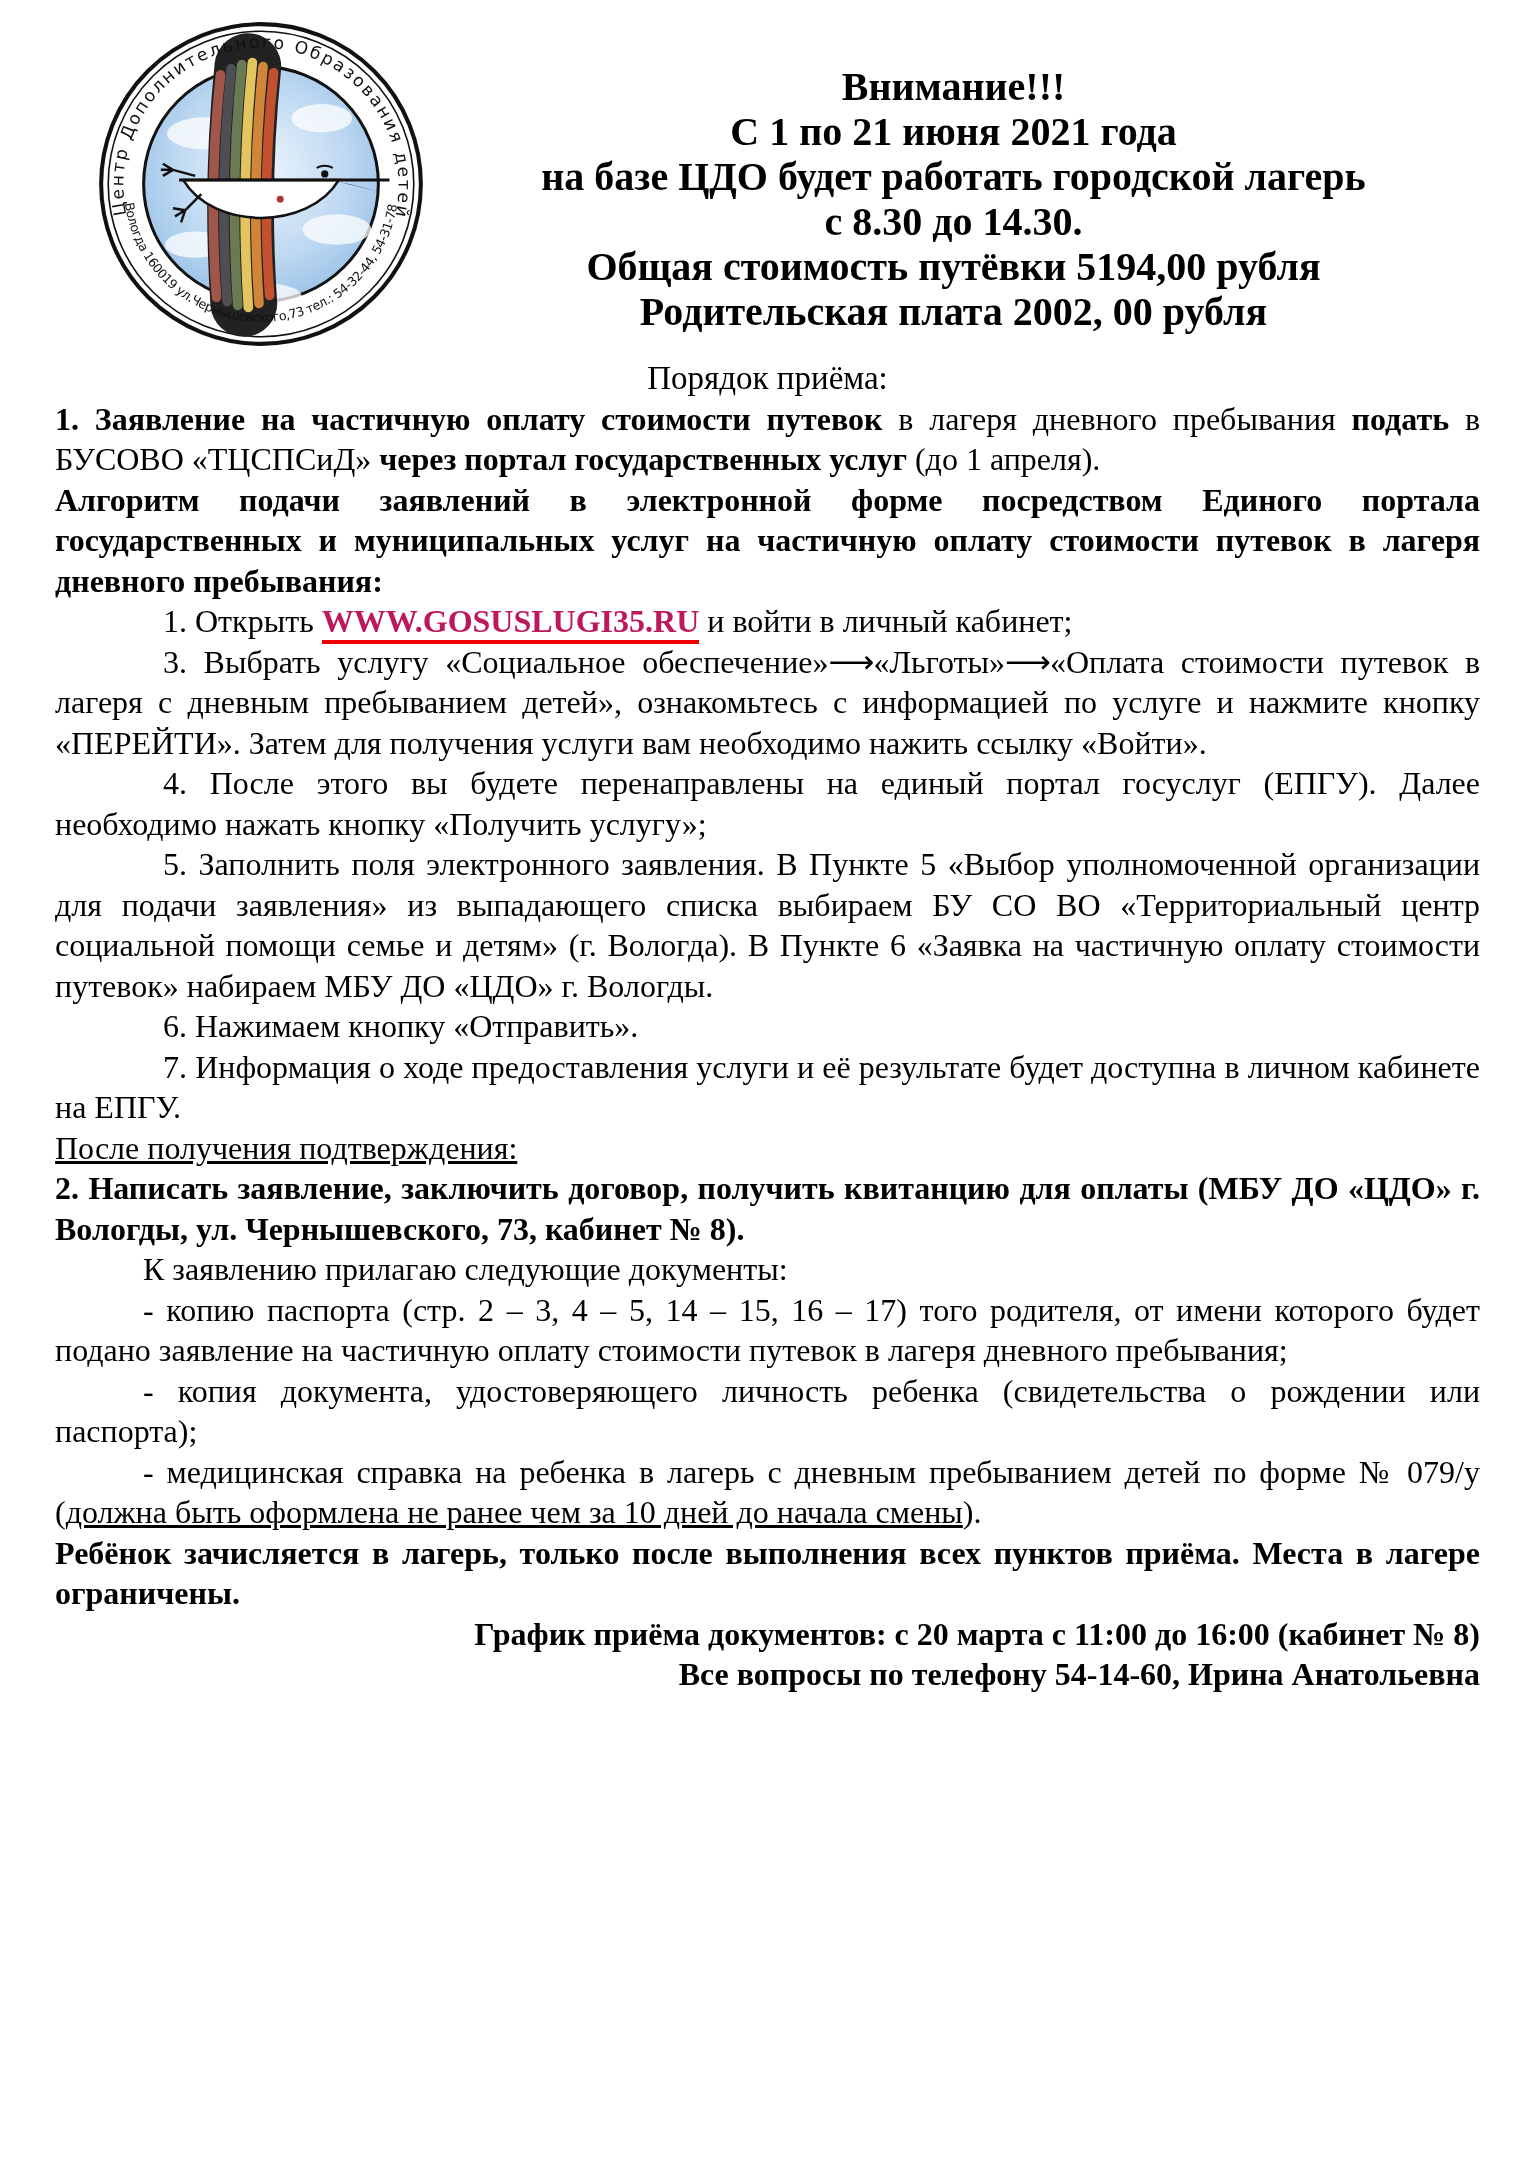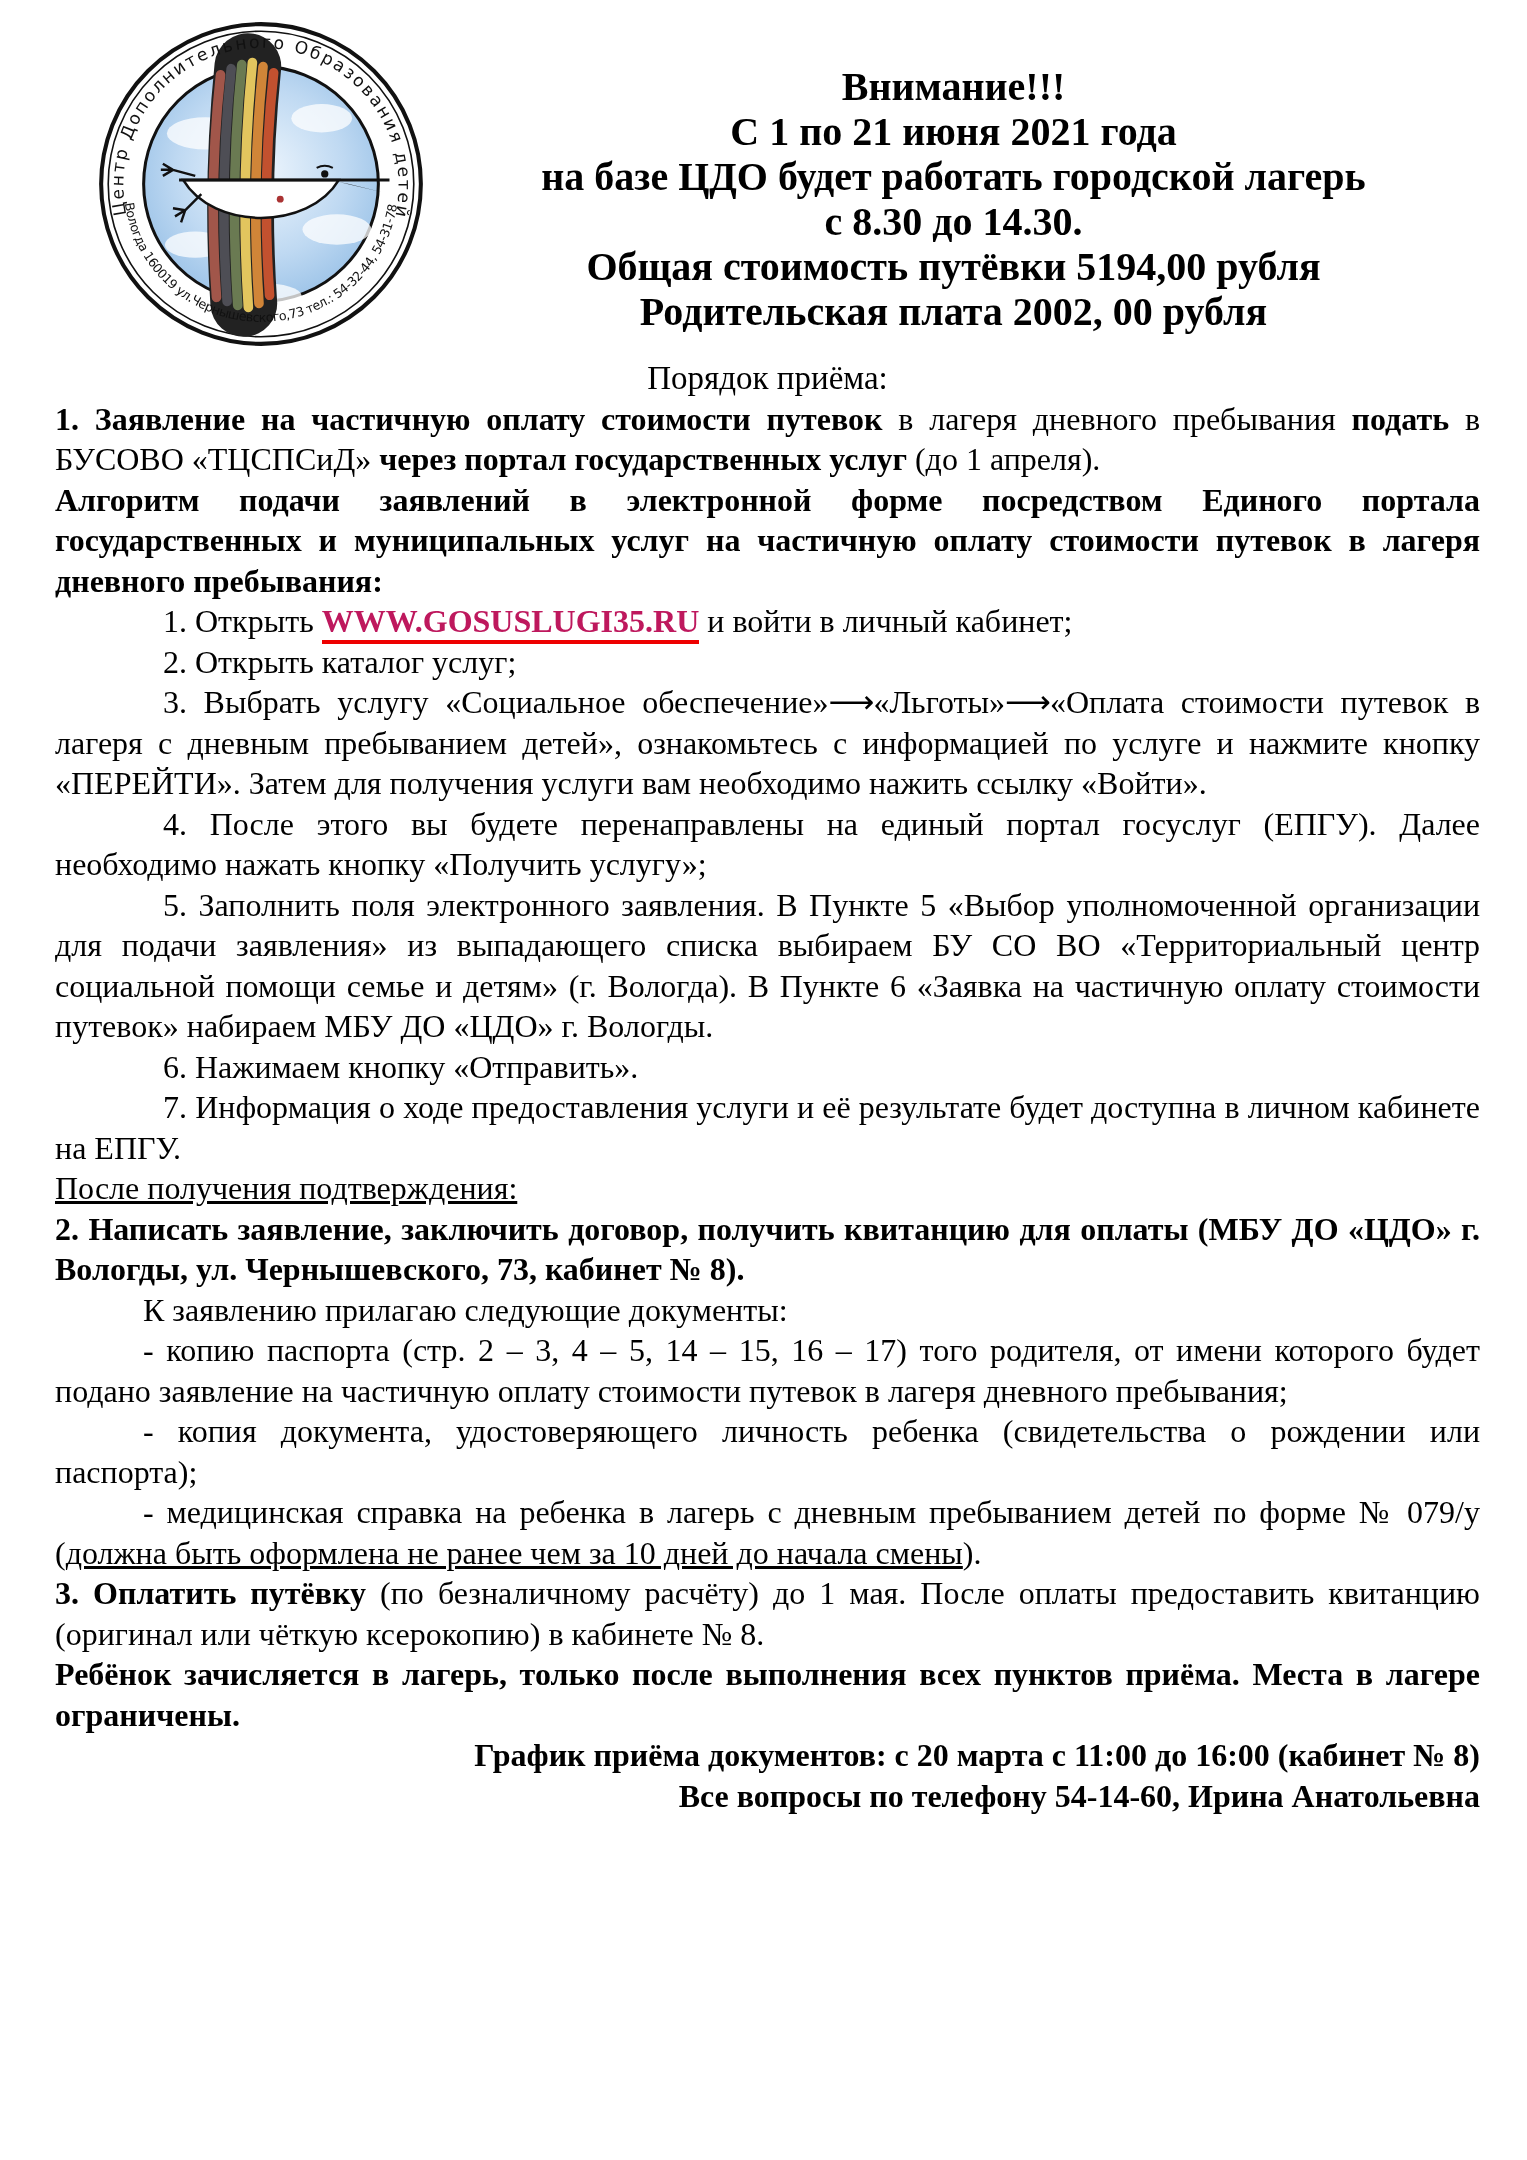--- a/index.html
+++ b/index.html
@@ -103,21 +103,20 @@
   <div class="content">
 
     <p class="section-title">Порядок приёма:</p>
 
     <p><span class="b">1. Заявление на частичную оплату стоимости путевок</span><span> в лагеря дневного пребывания </span><span class="b">подать</span><span> в БУСОВО «ТЦСПСиД» </span><span class="b">через портал государственных услуг</span><span> (до 1 апреля).</span></p>
 
     <p class="b">Алгоритм подачи заявлений в электронной форме посредством Единого портала государственных и муниципальных услуг на частичную оплату стоимости путевок в лагеря дневного пребывания:</p>
 
     <p class="ind"><span>1. Открыть </span><a class="gos-link" href="#">WWW.GOSUSLUGI35.RU</a><span> и войти в личный кабинет;</span></p>
 
-    <p class="ind">2. Открыть каталог услуг;</p>
 
     <p class="ind"><span>3. Выбрать услугу «Социальное обеспечение»</span><span class="arrow">⟶</span><span>«Льготы»</span><span class="arrow">⟶</span><span>«Оплата стоимости путевок в лагеря с дневным пребыванием детей», ознакомьтесь с информацией по услуге и нажмите кнопку «ПЕРЕЙТИ». Затем для получения услуги вам необходимо нажить ссылку «Войти».</span></p>
 
     <p class="ind">4. После этого вы будете перенаправлены на единый портал госуслуг (ЕПГУ). Далее необходимо нажать кнопку «Получить услугу»;</p>
 
     <p class="ind">5. Заполнить поля электронного заявления. В Пункте 5 «Выбор уполномоченной организации для подачи заявления» из выпадающего списка выбираем БУ СО ВО «Территориальный центр социальной помощи семье и детям» (г. Вологда). В Пункте 6 «Заявка на частичную оплату стоимости путевок» набираем МБУ ДО «ЦДО» г. Вологды.</p>
 
     <p class="ind">6. Нажимаем кнопку «Отправить».</p>
 
     <p class="ind">7. Информация о ходе предоставления услуги и её результате будет доступна в личном кабинете на ЕПГУ.</p>
@@ -128,21 +127,20 @@
 
     <p class="ind2">К заявлению прилагаю следующие документы:</p>
 
     <p class="ind2">- копию паспорта (стр. 2 – 3, 4 – 5, 14 – 15, 16 – 17) того родителя, от имени которого будет подано заявление на частичную оплату стоимости путевок в лагеря дневного пребывания;</p>
 
     <p class="ind2">- копия документа, удостоверяющего личность ребенка (свидетельства о рождении или паспорта);</p>
 
 
     <p class="ind2"><span>- медицинская справка на ребенка в лагерь с дневным пребыванием детей по форме № 079/у (</span><span class="u">должна быть оформлена не ранее чем за 10 дней до начала смены</span><span>).</span></p>
 
-    <p><span class="b">3. Оплатить путёвку</span><span> (по безналичному расчёту) до 1 мая. После оплаты предоставить квитанцию (оригинал или чёткую ксерокопию) в кабинете № 8.</span></p>
 
     <p class="b">Ребёнок зачисляется в лагерь, только после выполнения всех пунктов приёма. Места в лагере ограничены.</p>
 
     <p class="footer-line">График приёма документов: с 20 марта с 11:00 до 16:00 (кабинет № 8)</p>
     <p class="footer-line">Все вопросы по телефону 54-14-60, Ирина Анатольевна</p>
 
   </div>
 </div>
 
 </body></html>

